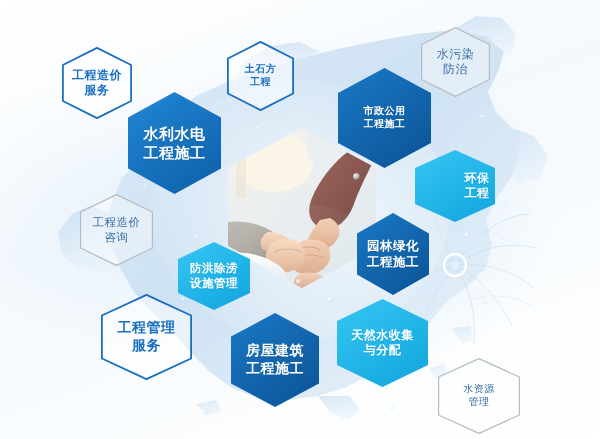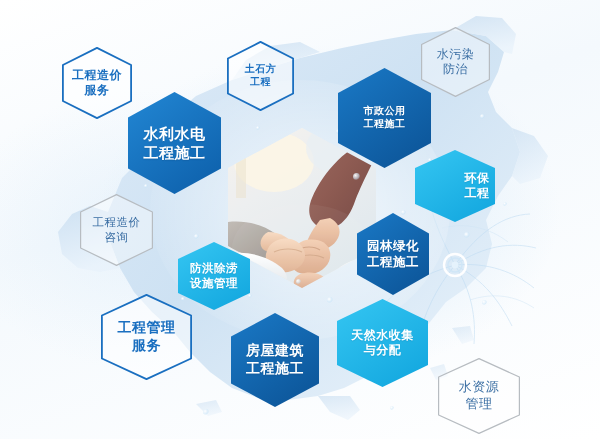--- a/index.html
+++ b/index.html
@@ -376,18 +376,18 @@
        <polygon points="45.5,0.0 91.0,22.0 91.0,66.0 45.5,88.0 0.0,66.0 0.0,22.0" fill="url(#hg11)" stroke="none" stroke-width="0" stroke-linejoin="round"></polygon>
      </svg>
      <div class="hx-label" style="font-size:12px">天然水收集
 与分配</div>
       </div>
       <div class="hex out-grey" style="left: 438px; top: 358px; width: 82px; height: 76px;">
         <svg class="hx-svg" viewBox="0 0 82 76" preserveAspectRatio="none">
 
        <polygon points="41.0,0.6 81.4,19.0 81.4,57.0 41.0,75.4 0.6,57.0 0.6,19.0" fill="rgba(255,255,255,0.40)" stroke="#b7bcc1" stroke-width="1.2" stroke-linejoin="round"></polygon>
      </svg>
-     <div class="hx-label" style="font-size:13px">水资源
+     <div class="hx-label" style="font-size:10px">水资源
 管理</div>
       </div>
     </div>
 
 </div>
 
 </body></html>

